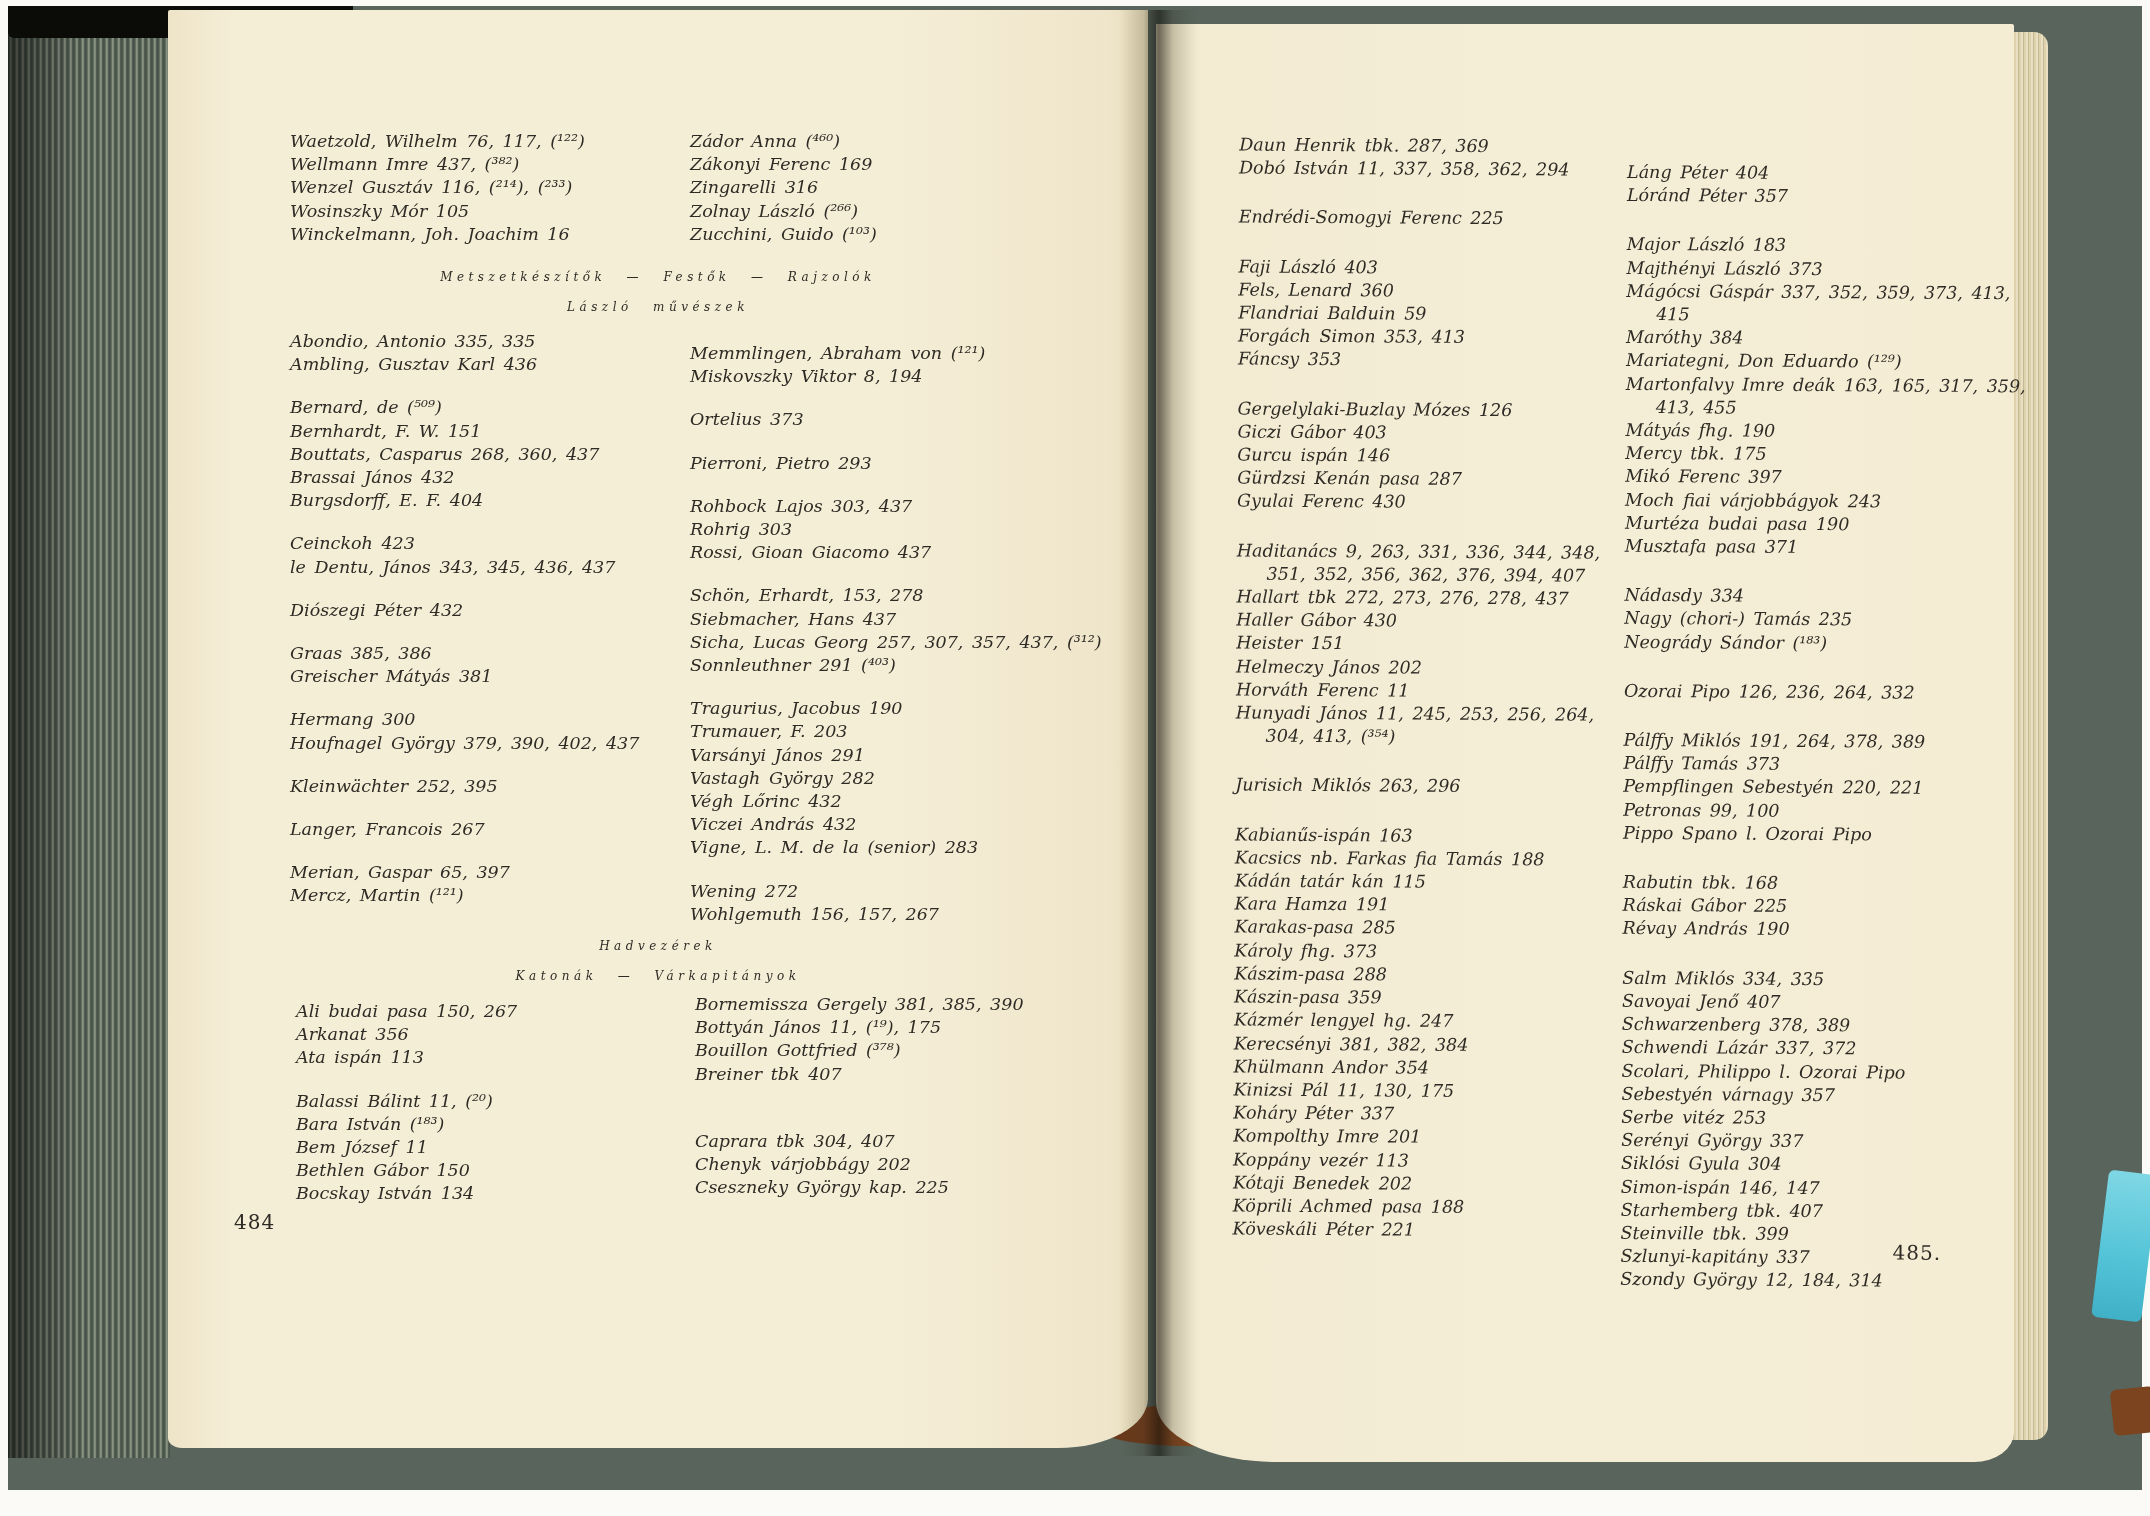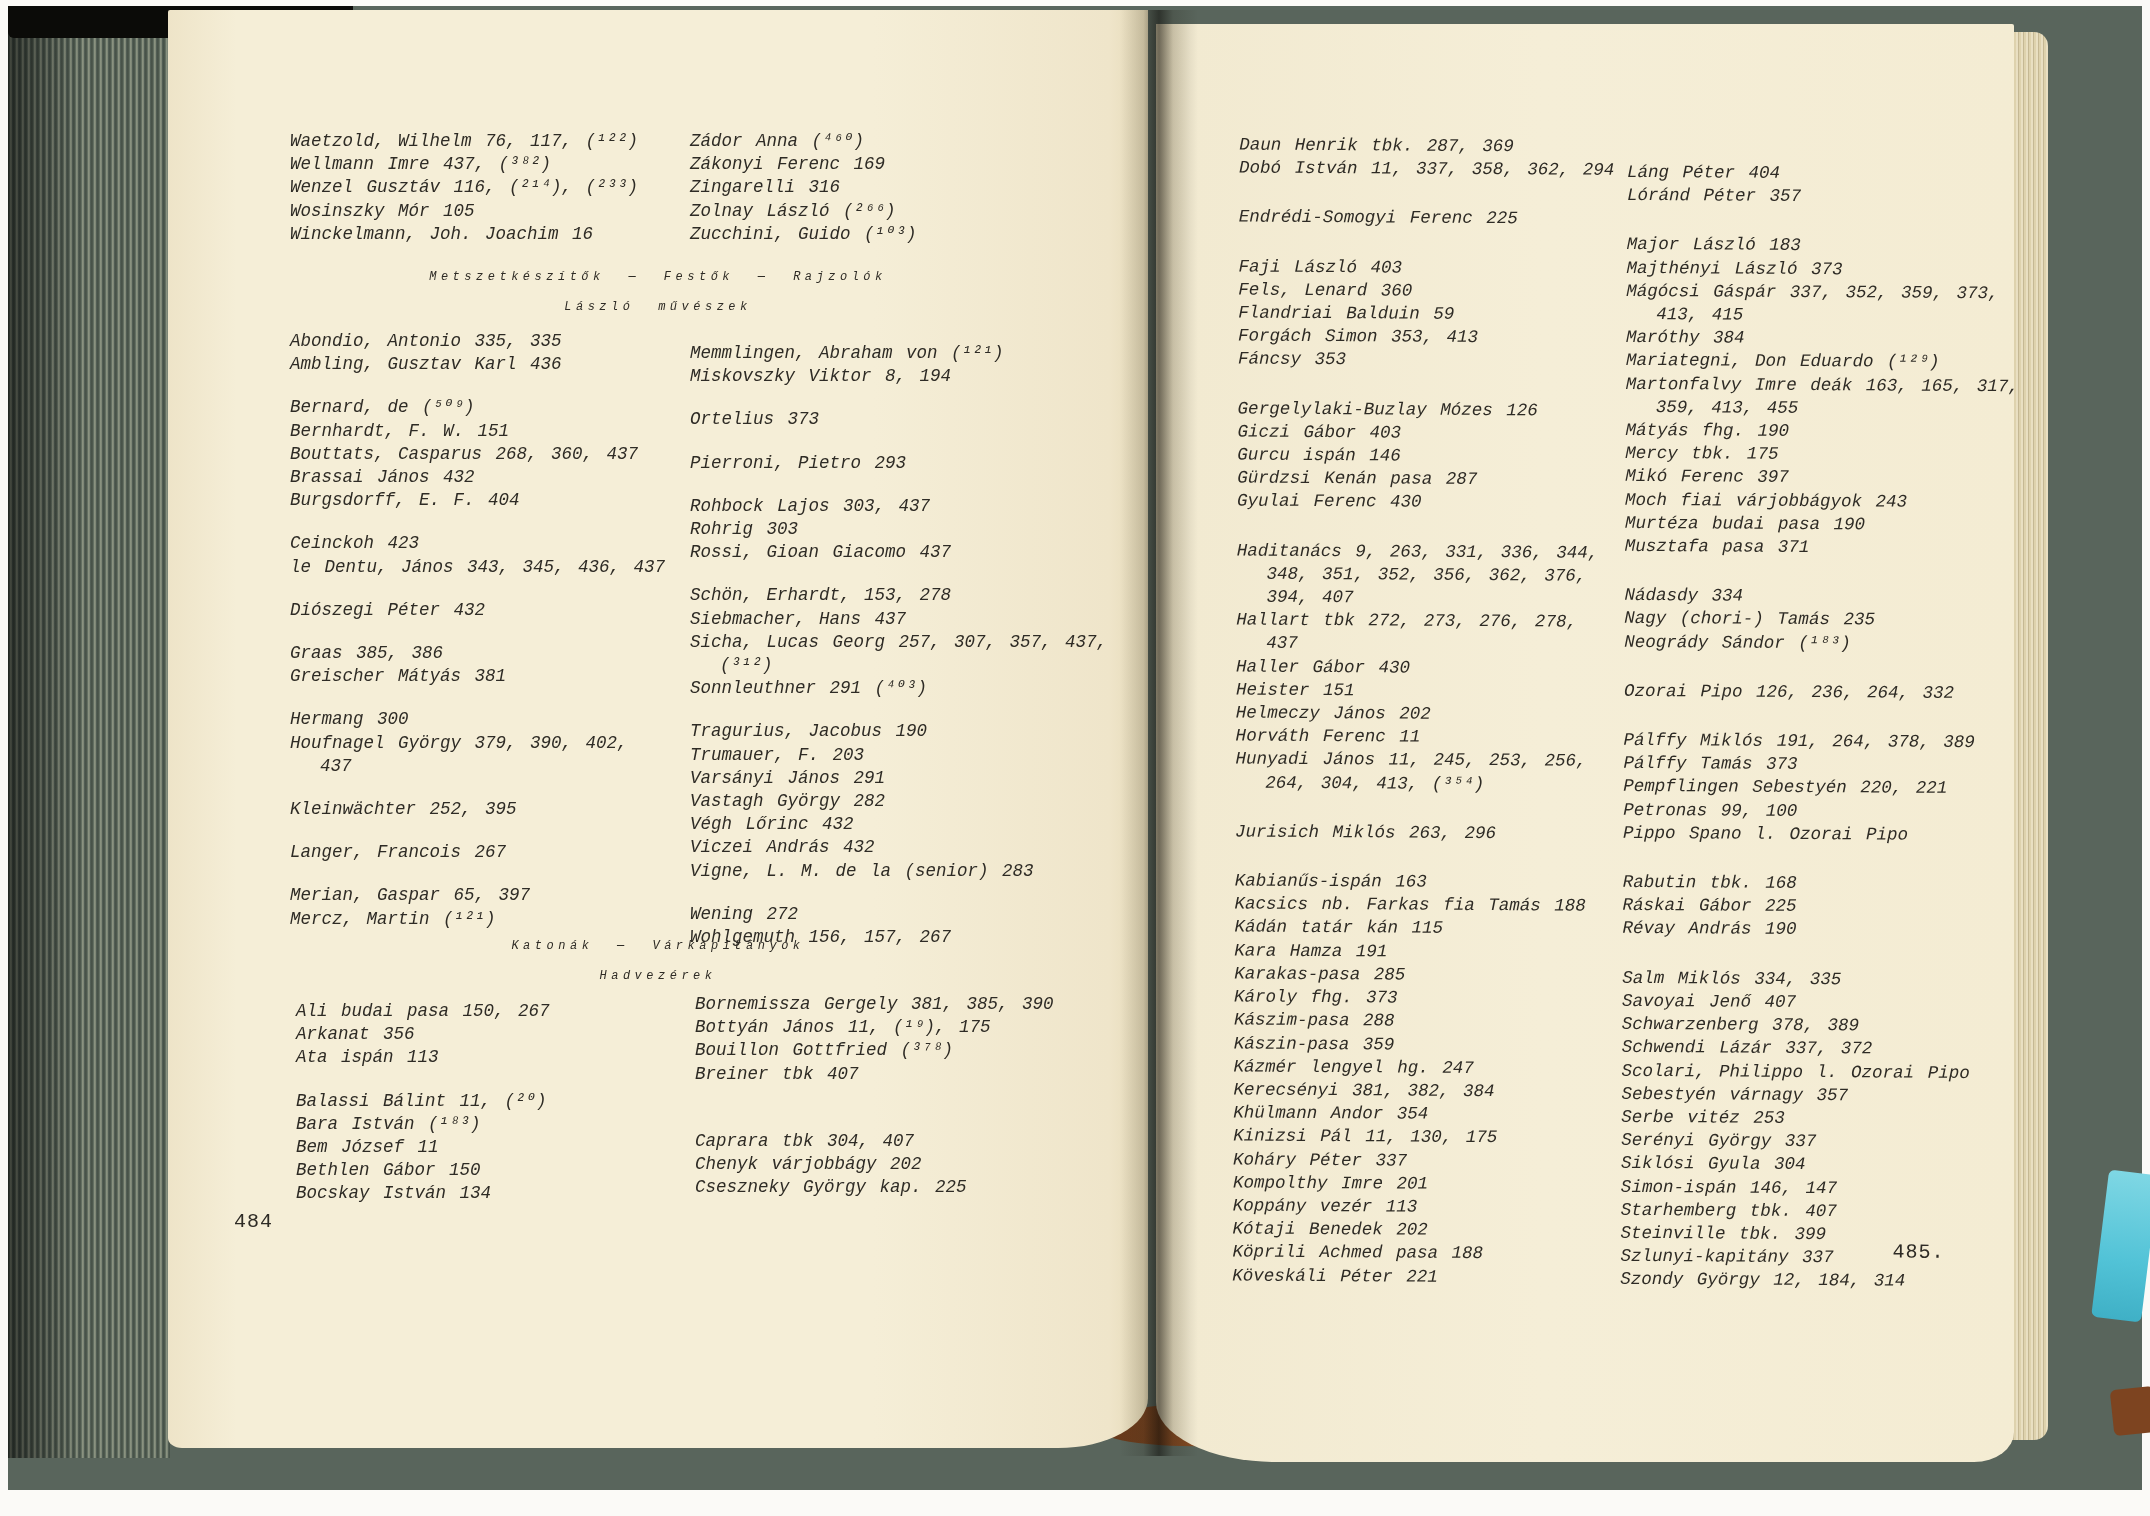--- a/index.html
+++ b/index.html
@@ -4,21 +4,20 @@
 <style>
   html,body{margin:0;padding:0;background:#ffffff;}
   #scan{
     position:relative;width:2150px;height:1516px;overflow:hidden;
     background:#fbfaf7;
     font-family:"DejaVu Serif","Liberation Serif",serif;
   }
   #photo{
     position:absolute;left:8px;top:6px;width:2134px;height:1484px;
     background:var(--photo_bg,#59655c);
-    font-family:Liberation Mono, monospace;
   }
   
   .stack{
     position:absolute;left:0;top:0;width:162px;height:1452px;
     background:
       linear-gradient(90deg,rgba(0,0,0,.55),rgba(0,0,0,0) 45%),
       repeating-linear-gradient(90deg,#424d43 0px,#6e7a6c 2px,#a5aa93 3px,#57635a 4px,#424d43 6px);
   }
   .blob{
     position:absolute;left:0;top:0;width:345px;height:32px;
@@ -200,22 +199,22 @@
             <div class="entry">Viczei András 432</div>
             <div class="entry">Vigne, L. M. de la (senior) 283</div>
           </div>
           <div class="group">
             <div class="entry">Wening 272</div>
             <div class="entry">Wohlgemuth 156, 157, 267</div>
           </div>
         </div>
 
       <div class="heading lp-h2">
+        <div class="hline">Hadvezérek</div>
         <div class="hline">Katonák — Várkapitányok</div>
-        <div class="hline">Hadvezérek</div>
       </div>
 
       <div class="col lp-s1">
           <div class="group">
             <div class="entry">Ali budai pasa 150, 267</div>
             <div class="entry">Arkanat 356</div>
             <div class="entry">Ata ispán 113</div>
           </div>
           <div class="group">
             <div class="entry">Balassi Bálint 11, (²⁰)</div>

